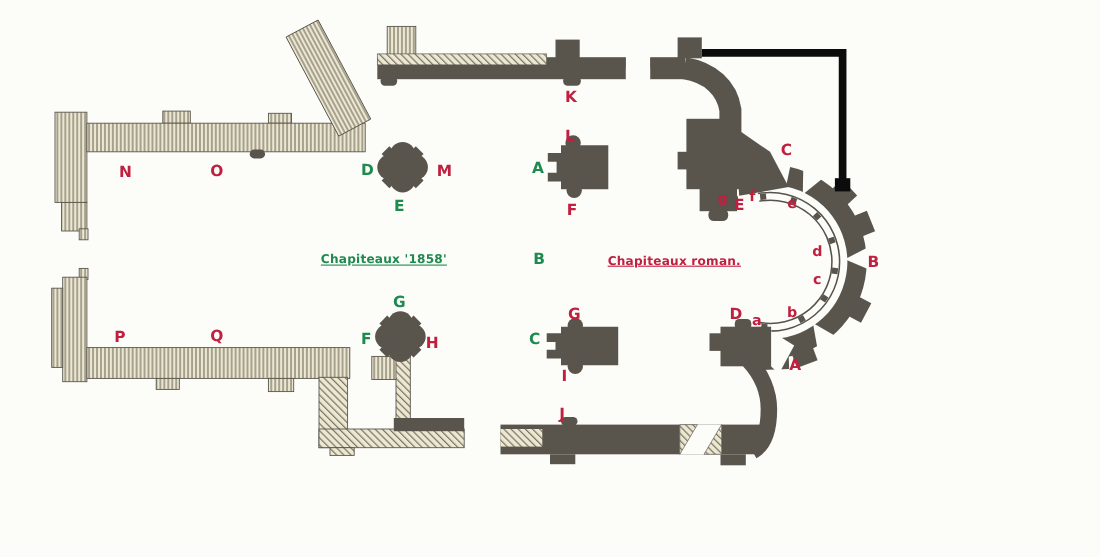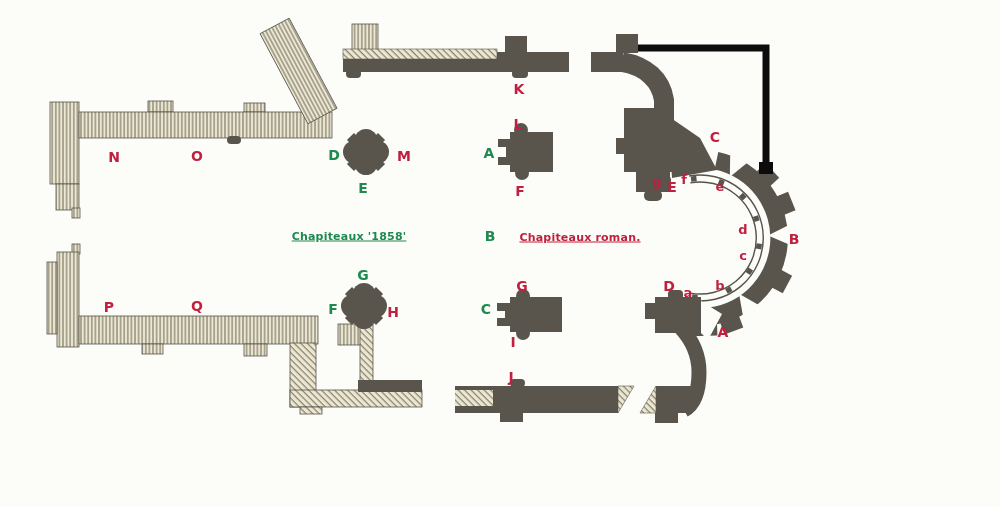--- a/index.html
+++ b/index.html
@@ -223,21 +223,21 @@
 <span class="lbl red" style="left:197px;top:156px">O</span>
 <span class="lbl green" style="left:334px;top:155px">D</span>
 <span class="lbl red" style="left:404px;top:156px">M</span>
 <span class="lbl green" style="left:363px;top:188px">E</span>
 <span class="lbl red" style="left:519px;top:89px">K</span>
 <span class="lbl red" style="left:518px;top:124px">L</span>
 <span class="lbl green" style="left:489px;top:153px">A</span>
 <span class="lbl red" style="left:520px;top:191px">F</span>
 <span class="lbl green txt" style="left:349px;top:236px">Chapiteaux '1858'</span>
 <span class="lbl green" style="left:490px;top:236px">B</span>
-<span class="lbl red txt" style="left:580px;top:237px">Chapiteaux roman.</span>
+<span class="lbl red txt" style="left:613px;top:237px">Chapiteaux roman.</span>
 <span class="lbl red" style="left:109px;top:307px">P</span>
 <span class="lbl red" style="left:197px;top:306px">Q</span>
 <span class="lbl green" style="left:363px;top:275px">G</span>
 <span class="lbl green" style="left:333px;top:309px">F</span>
 <span class="lbl red" style="left:393px;top:312px">H</span>
 <span class="lbl red" style="left:522px;top:286px">G</span>
 <span class="lbl green" style="left:486px;top:309px">C</span>
 <span class="lbl red" style="left:513px;top:342px">I</span>
 <span class="lbl red" style="left:511px;top:377px">J</span>
 <span class="lbl red" style="left:715px;top:137px">C</span>

